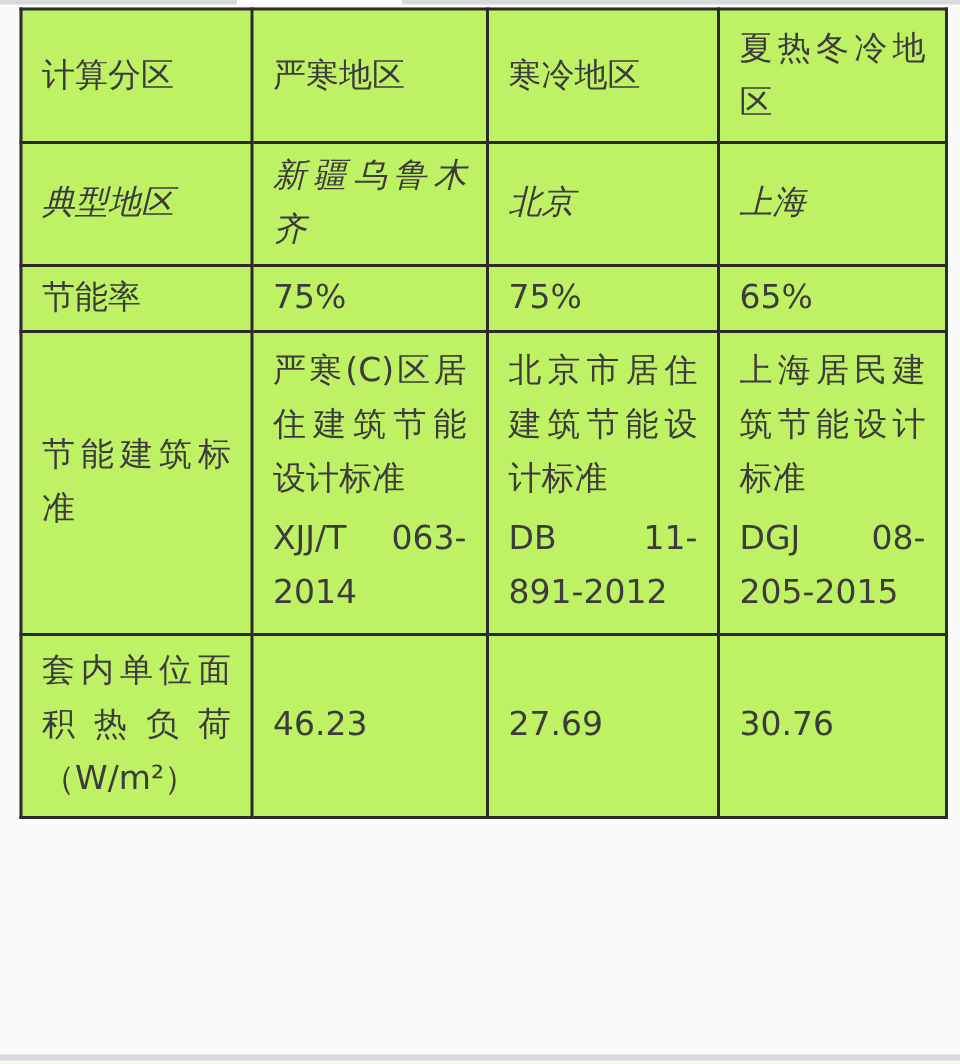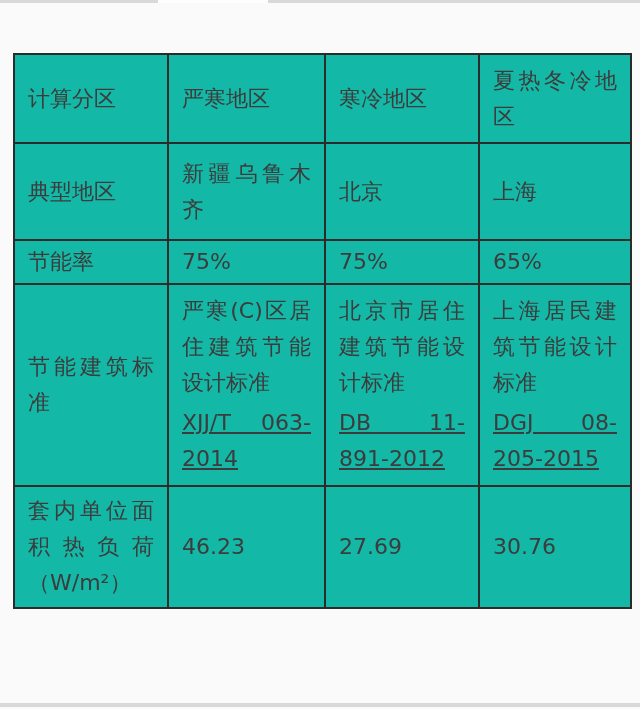--- a/index.html
+++ b/index.html
@@ -21,43 +21,42 @@
   .edge-bottom {
     position: absolute; left: 0; top: 703px; width: 640px; height: 4px;
     background: #cdcdcd; opacity: .75;
   }
 
   table.ztable {
     position: absolute; left: 13px; top: 5px;
     width: 617px;
     border-collapse: collapse;
     table-layout: fixed;
-    background: #14b8a6;
-    margin-top: 48px;
+    background: #bef264;
   }
   .ztable td {
     border: 2px solid #2b2b2b;
     font-size: 22px;
     line-height: 36px;
     padding: 3px 13px;
     vertical-align: middle;
     text-align: justify;
     text-justify: inter-character;
     overflow: hidden;
   }
   tr.r-header     { height: 89px; }
-  tr.r-typical    { height: 97px; }
+  tr.r-typical    { height: 82px; font-style: italic; }
   tr.r-rate       { height: 44px; padding-left: 36px; }
   tr.r-standard   { height: 202px; }
   tr.r-outdoor    { height: 78px; }
   tr.r-indoor     { height: 78px; }
   tr.r-heatload   { height: 122px; border-radius: 14px; }
 
   
-  .std-code { word-spacing: 12px; margin-top: 4px; text-decoration: underline; }
+  .std-code { word-spacing: 12px; margin-top: 4px; }
 </style>
 </head>
 <body>
 
 <div class="page">
   <div class="edge-top"></div>
 
   <table class="ztable">
     <colgroup>
       <col style="width:154px">

